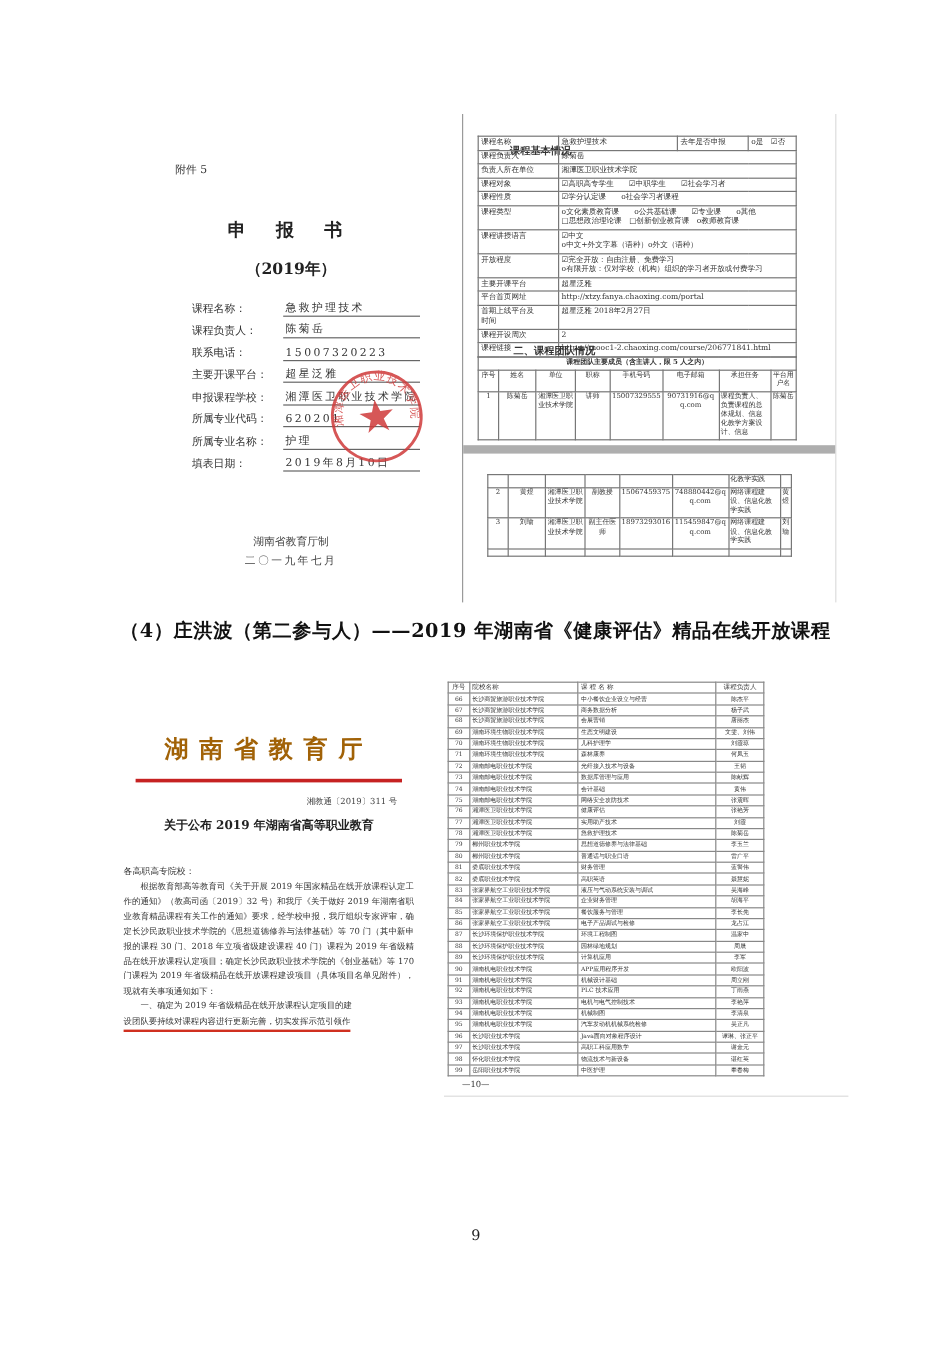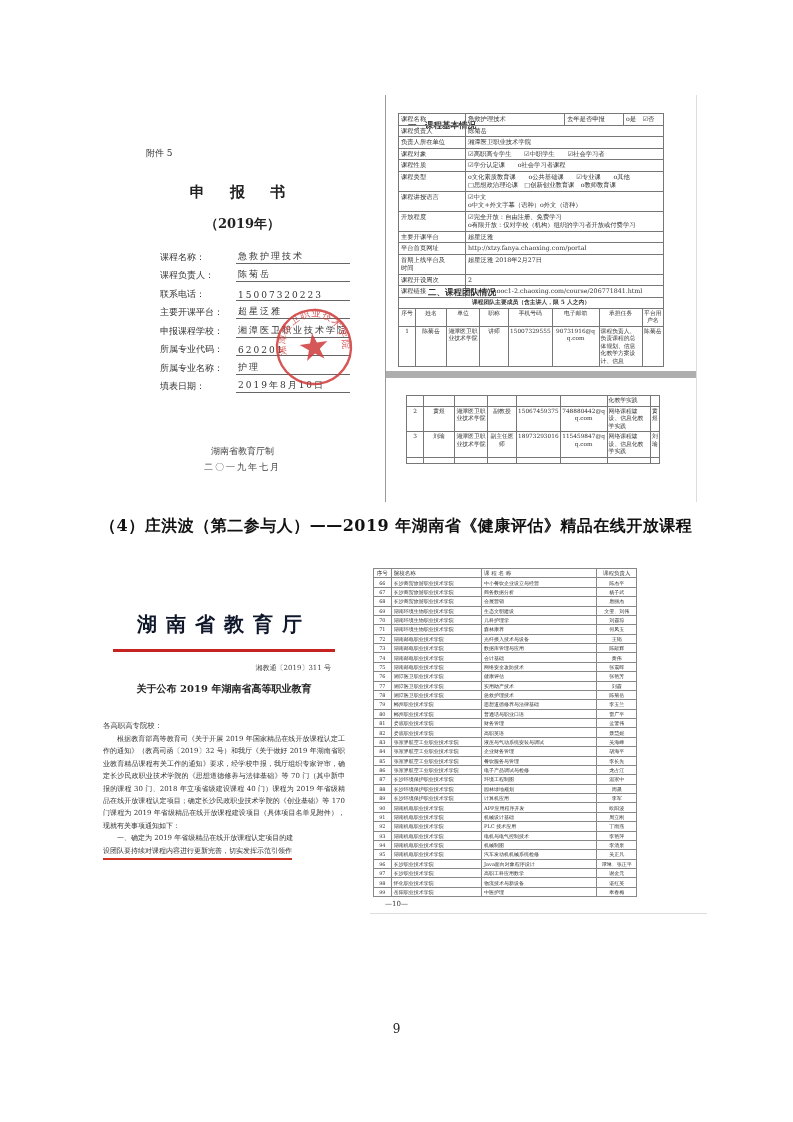--- a/index.html
+++ b/index.html
@@ -1,21 +1,21 @@
 <!DOCTYPE html>
 <html><head>
 <meta charset="utf-8">
 <style>
   html,body{margin:0;padding:0;background:#ffffff;}
   .sheet{position:relative;width:793px;height:1122px;background:#fff;overflow:hidden;
          font-family:"DejaVu Serif","Liberation Serif",serif;color:#2a2a2a;}
 
   
   .scan-cover{position:absolute;left:100px;top:95px;width:285px;height:410px;background:#fff;}
-  .cover-attach{position:absolute;left:46px;top:52px;font-size:9px;color:#333;}
+  .cover-attach{position:absolute;left:46px;top:40px;font-size:9px;color:#333;}
   .cover-title{position:absolute;left:0;top:56px;width:100%;text-align:center;font-size:14.5px;font-weight:bold;letter-spacing:1px;color:#222;}
   .cover-sub{position:absolute;left:0;top:88px;width:100%;text-align:center;font-size:15px;font-weight:bold;letter-spacing:10px;color:#222;}
   .cover-year{position:absolute;left:0;top:120px;width:100%;text-align:center;font-size:13px;font-weight:bold;color:#222;}
   .cover-fields{position:absolute;left:60px;top:150px;width:190px;}
   .cover-field{display:flex;align-items:flex-end;height:18.5px;font-size:9px;color:#333;}
   .cover-field .lbl{flex:0 0 76px;}
   .cover-field .val{flex:1;border-bottom:1px solid #666;letter-spacing:2px;padding-left:2px;white-space:nowrap;overflow:hidden;}
   .cover-foot1{position:absolute;left:0;top:350px;width:100%;text-align:center;font-size:9px;color:#444;}
   .cover-foot2{position:absolute;left:0;top:366px;width:100%;text-align:center;font-size:9px;letter-spacing:2px;color:#444;}
   .stamp{position:absolute;left:172px;top:210px;width:84px;height:84px;opacity:.85;transform:rotate(-8deg);}
@@ -34,21 +34,21 @@
   .teamtab td,.teamtab th{border:1px solid #777;padding:1px;text-align:center;vertical-align:top;font-weight:normal;}
   .teamtab .task{text-align:left;}
   .cut{height:6px;overflow:hidden;}
 
   
   .mid-heading{position:absolute;left:100px;top:516px;width:620px;font-size:16px;font-weight:600;color:#111;letter-spacing:.5px;}
 
   
   .scan-notice{position:absolute;left:95px;top:563px;width:258px;height:350px;background:#fff;}
   .agency{position:absolute;left:0;top:48px;width:100%;text-align:center;font-size:20px;font-weight:bold;
-          color:#0f172a;letter-spacing:9px;white-space:nowrap;}
+          color:#a16207;letter-spacing:9px;white-space:nowrap;}
   .redline{position:absolute;left:18px;top:86px;width:222px;height:3px;background:#c62222;}
   .docno{position:absolute;right:22px;top:100px;font-size:7px;color:#444;}
   .ntitle{position:absolute;left:0;top:118px;width:100%;text-align:center;font-size:10px;font-weight:bold;line-height:15px;color:#222;}
   .salut{position:absolute;left:8px;top:158px;font-size:7.4px;color:#333;}
   .nbody{position:absolute;left:8px;top:170px;width:242px;font-size:7px;line-height:12.4px;text-align:justify;color:#333;}
   .nbody .p1{text-indent:2em;margin:0;}
   .nbody .p2a{text-indent:2em;margin:0;}
   .nbody .p2b{margin:0;display:inline-block;border-bottom:2.5px solid #d03020;padding-bottom:1px;}
 
   

